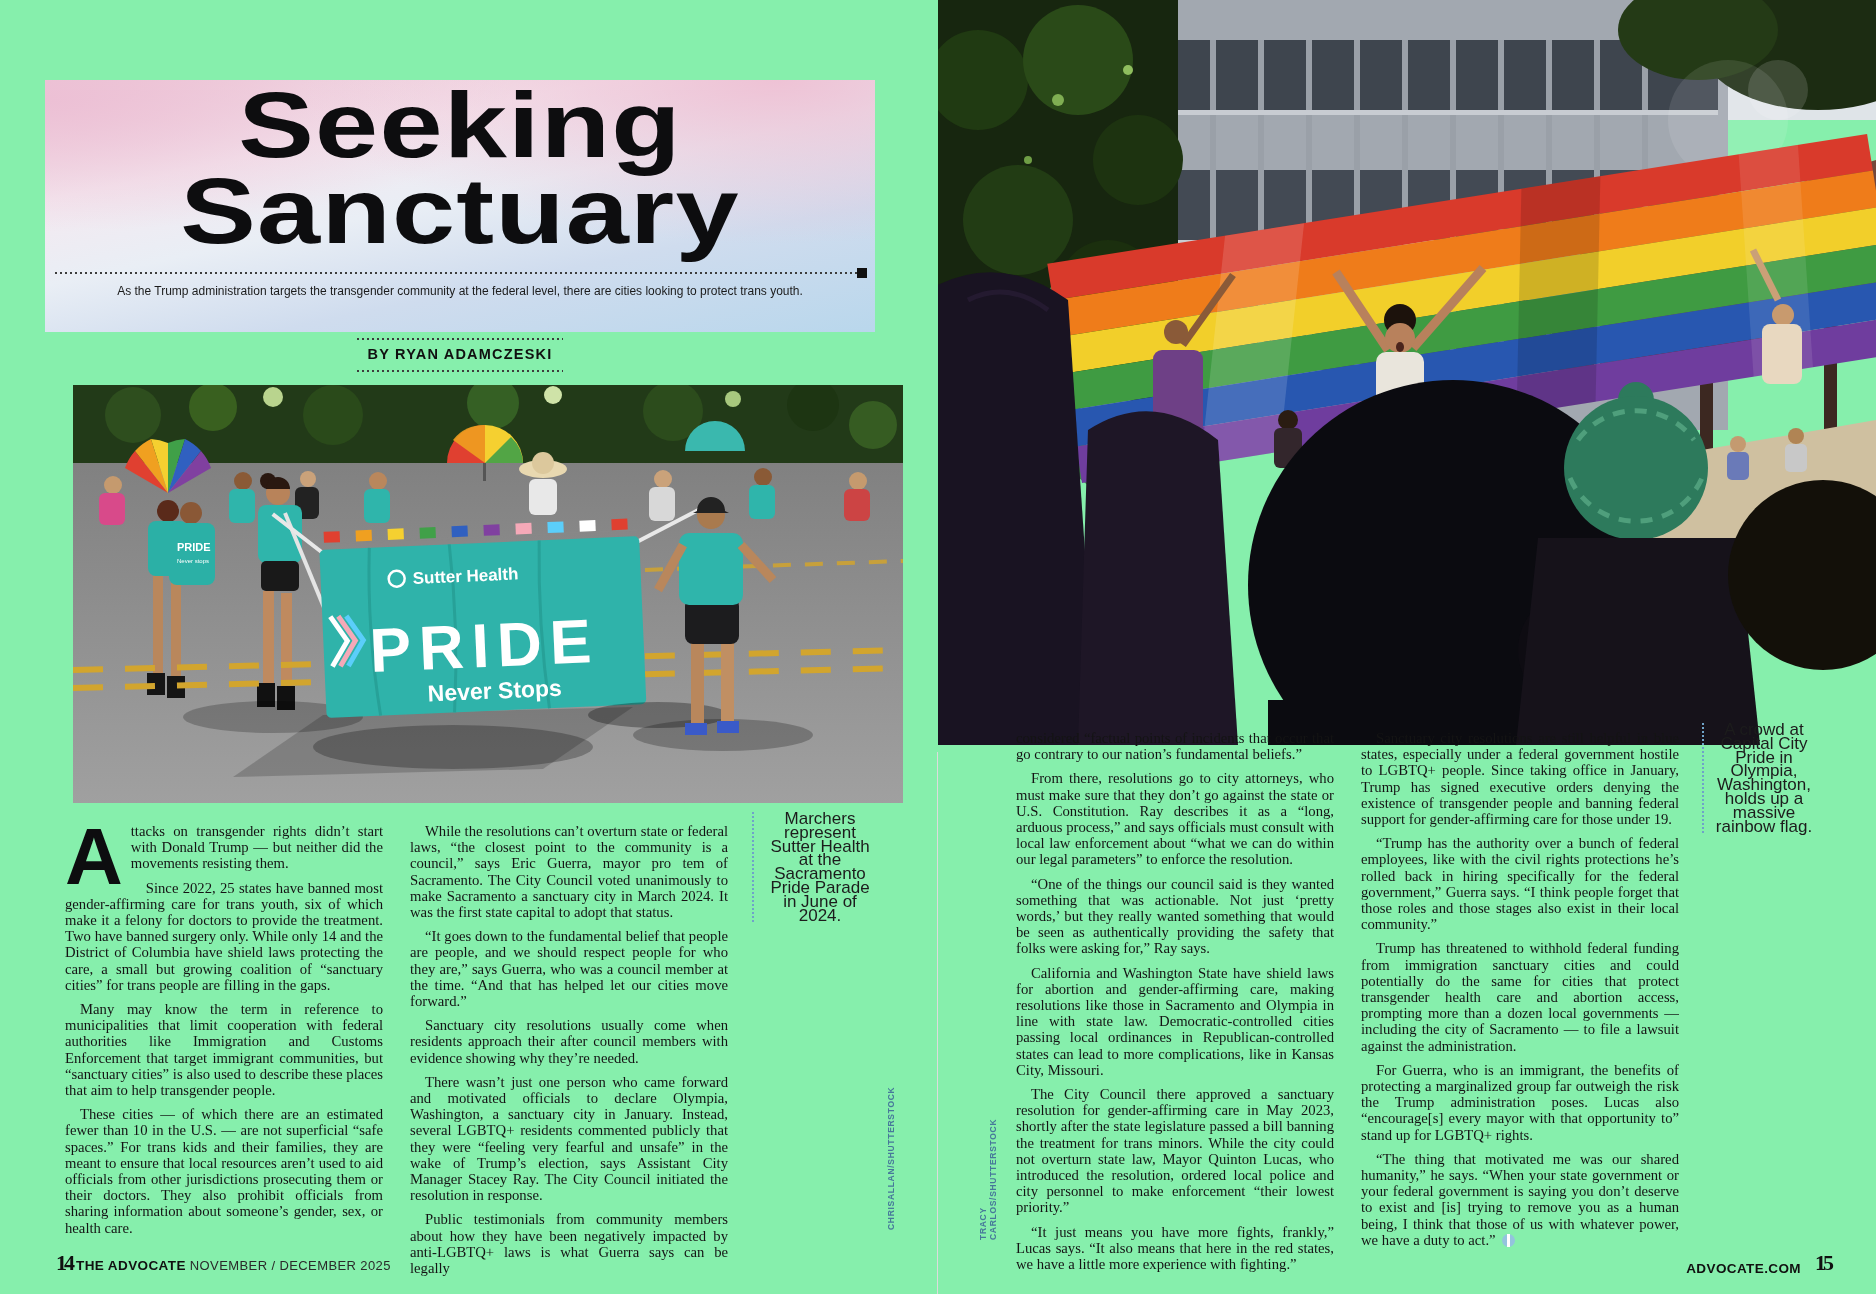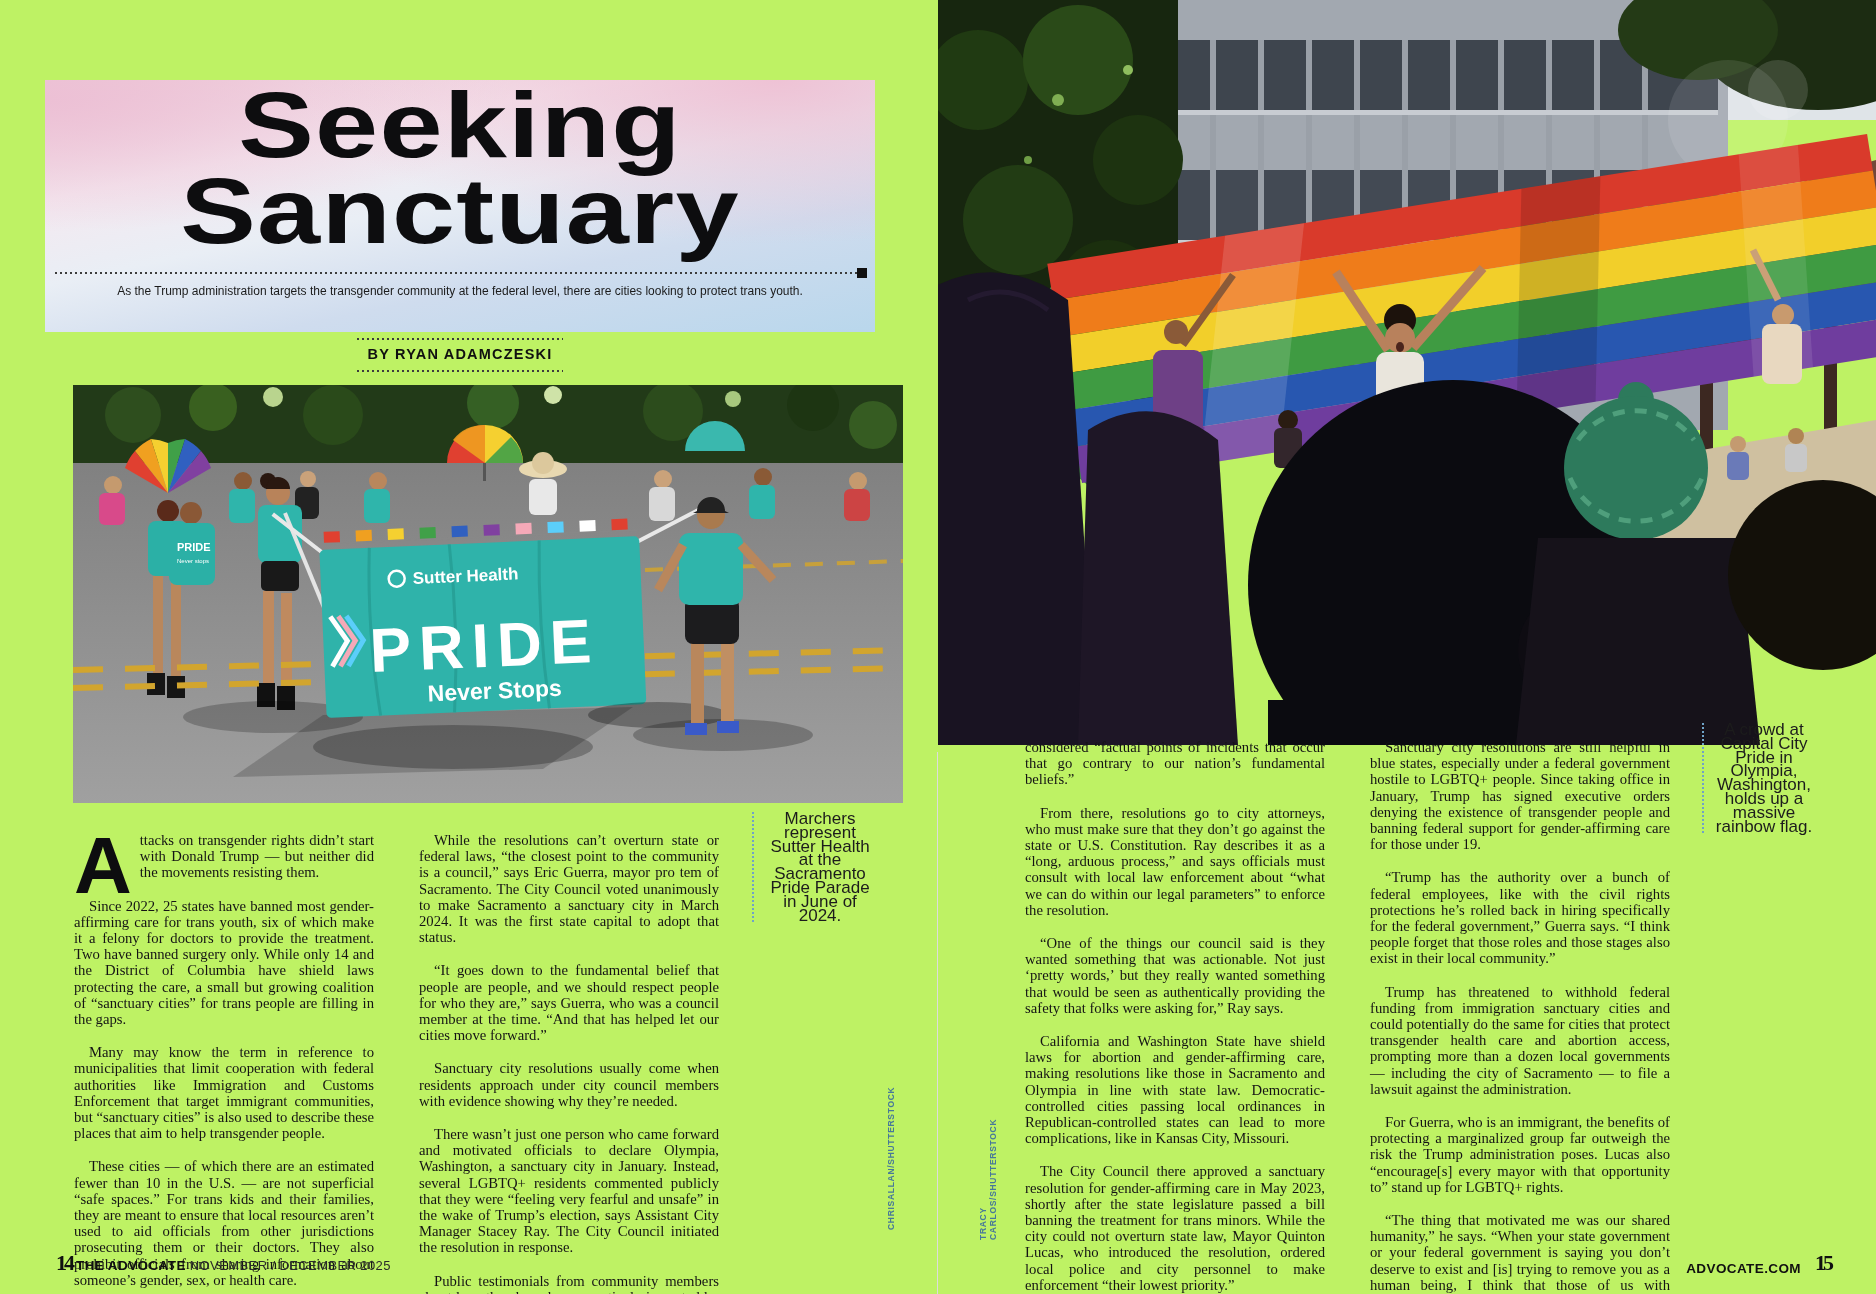--- a/index.html
+++ b/index.html
@@ -1,16 +1,16 @@
 <!DOCTYPE html>
 <html><head>
 <meta charset="utf-8">
 <style>
   html,body{margin:0;padding:0;background:#fff;}
-  #spread{position:relative;width:1876px;height:1294px;background:#bef264;overflow:hidden;
+  #spread{position:relative;width:1876px;height:1294px;background:#86efac;overflow:hidden;
           font-family:"Liberation Sans",sans-serif;color:#111;}
   .abs{position:absolute;}
 
   
   #title-block{
     left:45px;top:80px;width:830px;height:252px;
     background:
       radial-gradient(ellipse at 88% 0%, rgba(238,187,208,.85), rgba(238,187,208,0) 46%),
       radial-gradient(ellipse at 0% 8%, rgba(236,190,212,.9), rgba(236,190,212,0) 40%),
       linear-gradient(168deg,#eecbd8 0%,#f4e9f0 28%,#e9eef5 48%,#cfdcee 70%,#b9d7ec 100%);
@@ -25,21 +25,21 @@
     font-size:12px;line-height:21.5px;font-weight:500;color:#1b1b1b;}
   #byline-wrap{left:45px;top:336px;width:830px;height:46px;text-align:center;}
   .mini-rule{position:absolute;left:50%;width:206px;margin-left:-103px;height:2px;
     background:repeating-linear-gradient(90deg,#3c3c3c 0 2px,transparent 2px 5px);}
   #byline{position:absolute;left:0;right:0;top:10px;font-size:14.5px;font-weight:800;
     letter-spacing:1.2px;color:#101010;}
 
   
   .bodycol{position:absolute;font-family:"Liberation Serif",serif;font-size:14.7px;
     line-height:16.2px;text-align:justify;color:#141414;width:334px;}
-  .bodycol p{margin:17px;}
+  .bodycol p{margin:8px;}
   .bodycol p.ind{text-indent:15px;}
   .dropcap{float:left;font-family:"Liberation Sans",sans-serif;font-weight:800;
     font-size:80px;line-height:60px;padding:4px 8px 0 0;color:#0d0d0f;}
   .caption{position:absolute;font-size:17px;line-height:13.8px;color:#1c1c1c;
     border-left:2px dotted #6fa3c8;padding-left:8px;font-weight:500;text-align:center;}
   .credit{position:absolute;writing-mode:vertical-rl;transform:rotate(180deg);
     font-size:8.5px;letter-spacing:.7px;color:#47789a;font-weight:600;}
   #gutter-line{left:937px;top:752px;width:1px;height:542px;background:#dcdcdc;}
 
   
@@ -221,21 +221,21 @@
 
   <div class="bodycol" style="left:57px;top:815px;">
     <p><span class="dropcap">A</span><span>ttacks on transgender rights didn’t start with Donald Trump — but neither did the movements resisting them.</span></p>
     <p class="ind">Since 2022, 25 states have banned most gender-affirming care for trans youth, six of which make it a felony for doctors to provide the treatment. Two have banned surgery only. While only 14 and the District of Columbia have shield laws protecting the care, a small but growing coalition of “sanctuary cities” for trans people are filling in the gaps.</p>
     <p class="ind">Many may know the term in reference to municipalities that limit cooperation with federal authorities like Immigration and Customs Enforcement that target immigrant communities, but “sanctuary cities” is also used to describe these places that aim to help transgender people.</p>
     <p class="ind">These cities — of which there are an estimated fewer than 10 in the U.S. — are not superficial “safe spaces.” For trans kids and their families, they are meant to ensure that local resources aren’t used to aid officials from other jurisdictions prosecuting them or their doctors. They also prohibit officials from sharing information about someone’s gender, sex, or health care.</p>
   </div>
   <div class="bodycol" style="left:402px;top:815px;">
     <p class="ind">While the resolutions can’t overturn state or federal laws, “the closest point to the community is a council,” says Eric Guerra, mayor pro tem of Sacramento. The City Council voted unanimously to make Sacramento a sanctuary city in March 2024. It was the first state capital to adopt that status.</p>
     <p class="ind">“It goes down to the fundamental belief that people are people, and we should respect people for who they are,” says Guerra, who was a council member at the time. “And that has helped let our cities move forward.”</p>
-    <p class="ind">Sanctuary city resolutions usually come when residents approach under city council members with evidence showing why they’re needed.</p>
+    <p class="ind">Sanctuary city resolutions usually come when residents approach their after council members with evidence showing why they’re needed.</p>
     <p class="ind">There wasn’t just one person who came forward and motivated officials to declare Olympia, Washington, a sanctuary city in January. Instead, several LGBTQ+ residents commented publicly that they were “feeling very fearful and unsafe” in the wake of Trump’s election, says Assistant City Manager Stacey Ray. The City Council initiated the resolution in response.</p>
     <p class="ind">Public testimonials from community members about how they have been negatively impacted by anti-LGBTQ+ laws is what Guerra says can be legally</p>
   </div>
 
   <div class="caption" style="left:752px;top:812px;width:116px;">Marchers represent Sutter Health at the Sacramento Pride Parade in June of 2024.</div>
   <div class="credit" style="left:886px;top:1100px;height:130px;">CHRISALLAN/SHUTTERSTOCK</div>
 
   <div class="abs" id="footer-left">
     <span class="pgnum">14</span>
     <span class="foot-mag">THE ADVOCATE</span>

